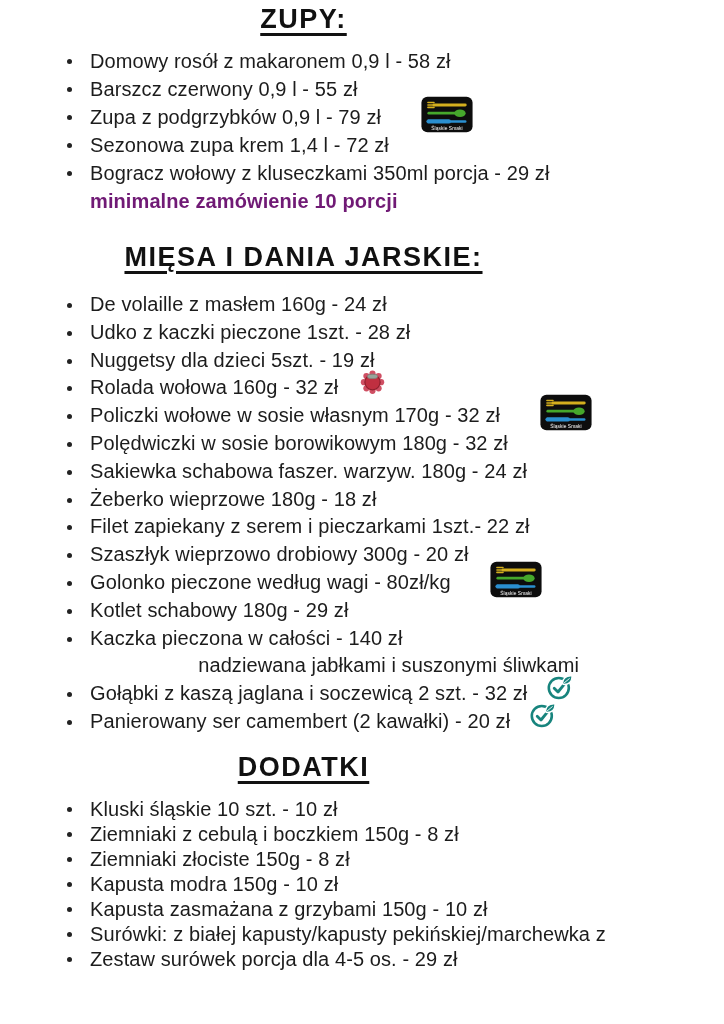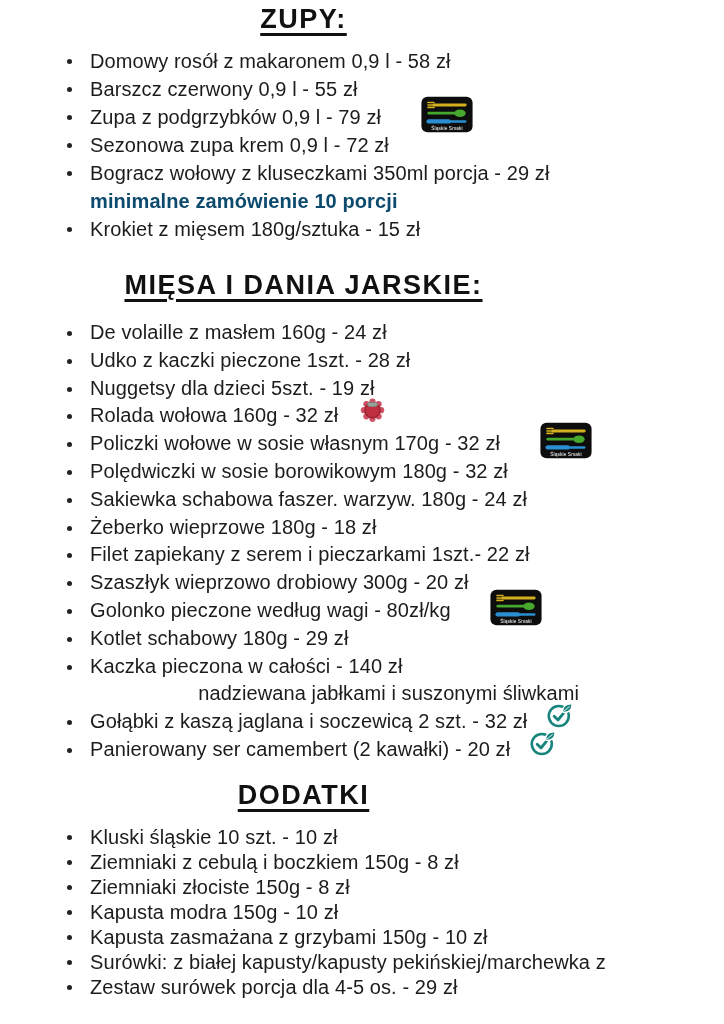--- a/index.html
+++ b/index.html
@@ -46,21 +46,21 @@
     left:1px;top:12px;
     width:5px;height:5px;
     border-radius:50%;
     background:#222222;
   }
   .section-miesa li.menu-item{line-height:27.8px;}
   .section-dodatki li.menu-item{line-height:25px;}
   .section-dodatki li.menu-item::before{top:10px;}
   .item-note{
     font-weight:700;
-    color:#0c4a6e;
+    color:#701a75;
     line-height:28px;
   }
   .item-subtext{
     line-height:inherit;
     margin-left:-5px;
     white-space:nowrap;
     text-align:right;
   }
   
   .inline-icon{
@@ -104,23 +104,22 @@
       </g>
 
       <g>
         <path d="M8 26.5 h24 a2.5 2.5 0 0 1 2.5 2.5 a2.5 2.5 0 0 1 -2.5 2.5 h-24 a13 13 0 0 1 -2 -2.5 a13 13 0 0 1 2 -2.5 z" fill="#2a8fd0"></path>
         <line x1="34" y1="29" x2="51" y2="29" stroke="#2a8fd0" stroke-width="3" stroke-linecap="round"></line>
       </g>
       <text class="badge-label" x="30" y="39.2" text-anchor="middle" font-size="5.6" fill="#ffffff" font-family="Liberation Sans, DejaVu Sans, sans-serif">Śląskie Smaki</text>
     </svg>
   </span>
 </li>
-          <li class="menu-item"><span class="item-text">Sezonowa zupa krem 0,9 l  - 72 zł</span></li>
+          <li class="menu-item"><span class="item-text">Sezonowa zupa krem 1,4 l  - 72 zł</span></li>
           <li class="menu-item"><span class="item-text">Bogracz wołowy z kluseczkami 350ml porcja - 29 zł</span><div class="item-note">minimalne zamówienie 10 porcji</div></li>
-          <li class="menu-item"><span class="item-text">Krokiet z mięsem 180g/sztuka - 15 zł</span></li>
         </ul>
       </section>
       <section class="menu-section section-miesa">
         <h2 class="section-title">MIĘSA I DANIA JARSKIE:</h2>
         <ul class="item-list">
           <li class="menu-item"><span class="item-text">De volaille z masłem 160g - 24 zł</span></li>
           <li class="menu-item"><span class="item-text">Udko z kaczki pieczone 1szt. - 28 zł</span></li>
           <li class="menu-item"><span class="item-text">Nuggetsy dla dzieci 5szt. - 19 zł</span></li>
           <li class="menu-item"><span class="item-text">Rolada wołowa 160g - 32 zł</span>
   <span class="inline-icon icon-flower">

